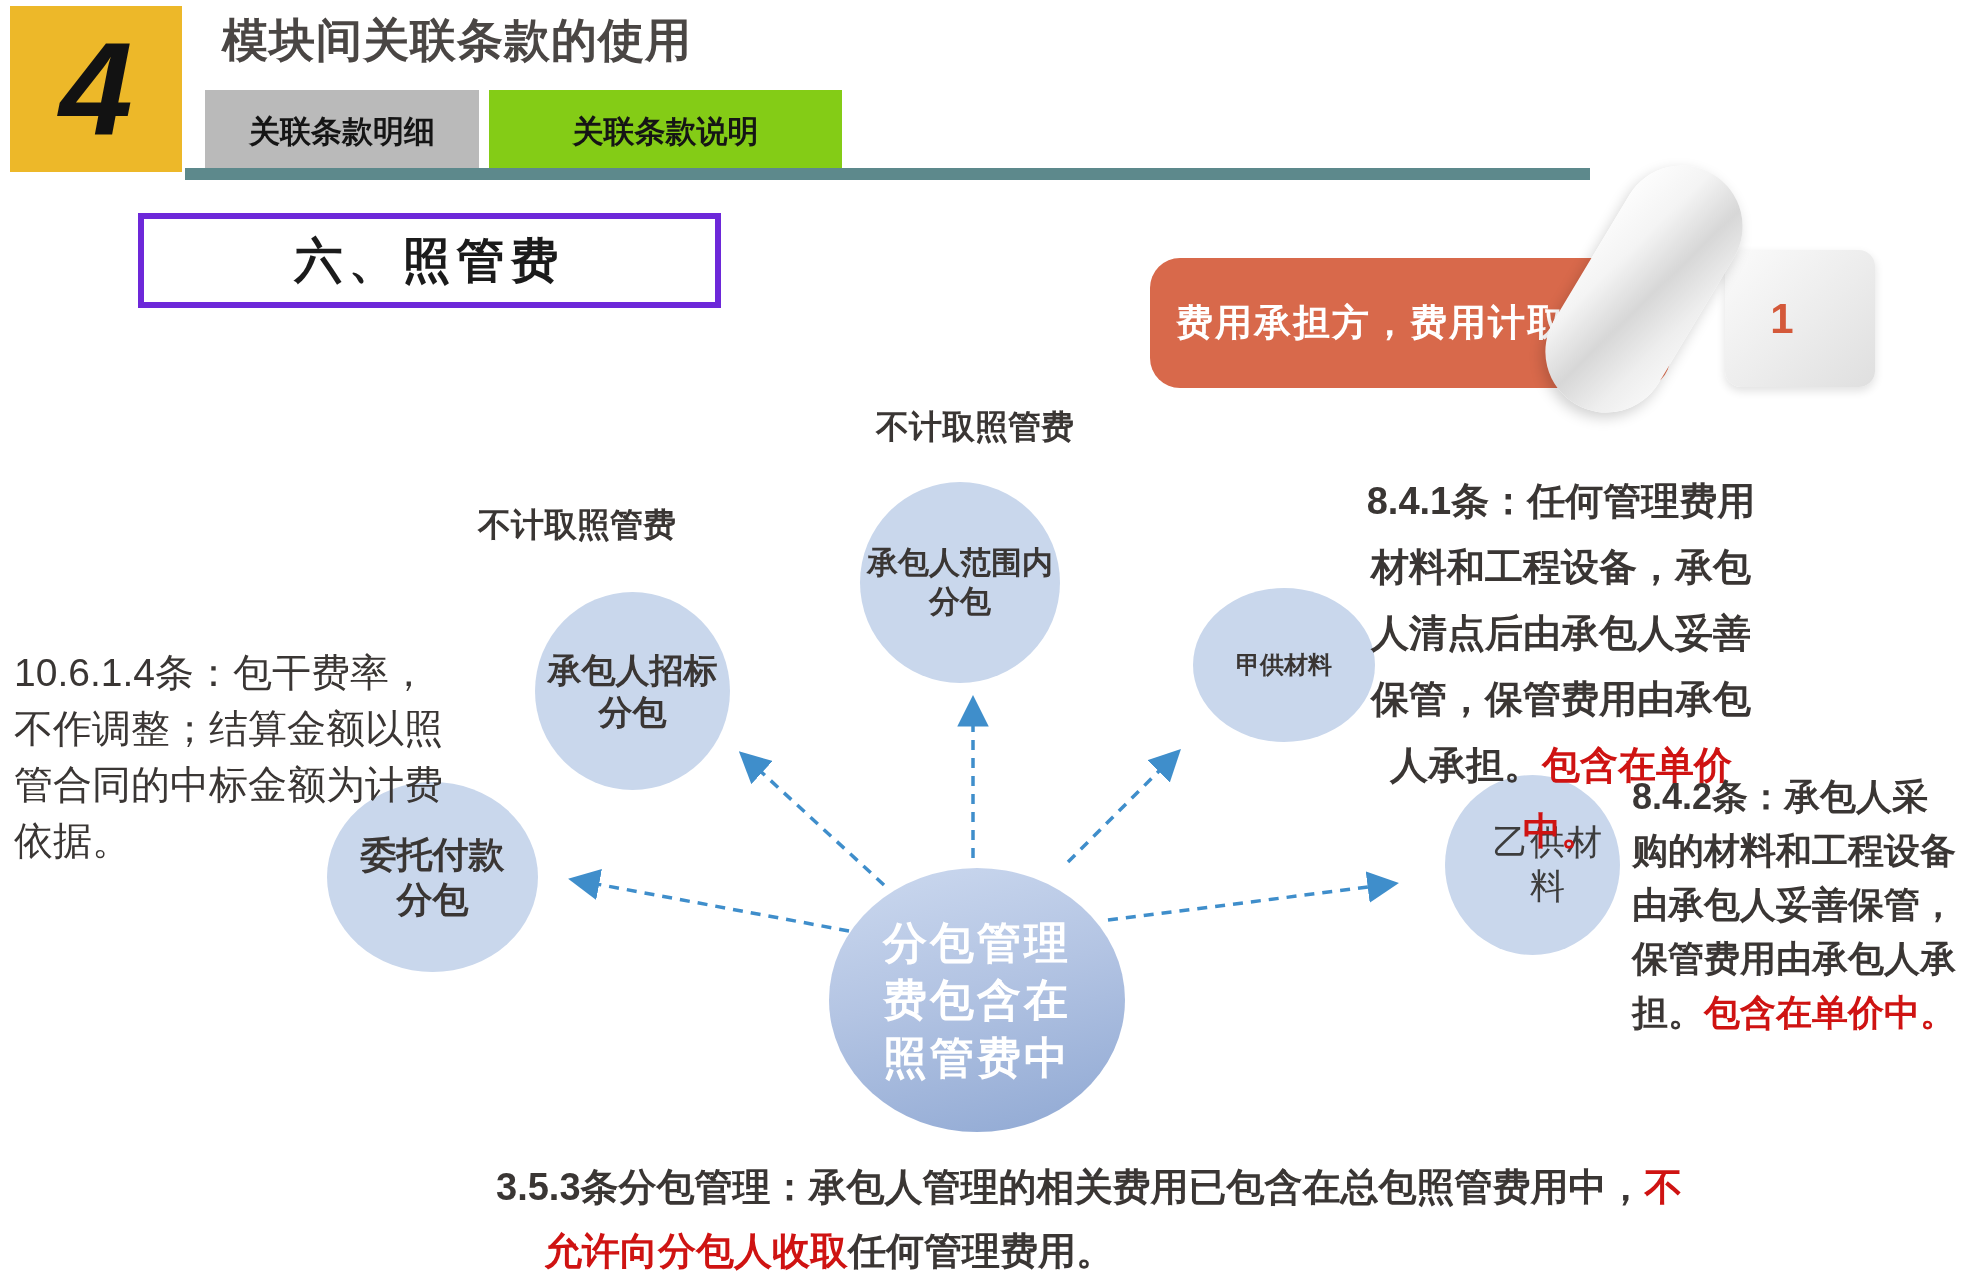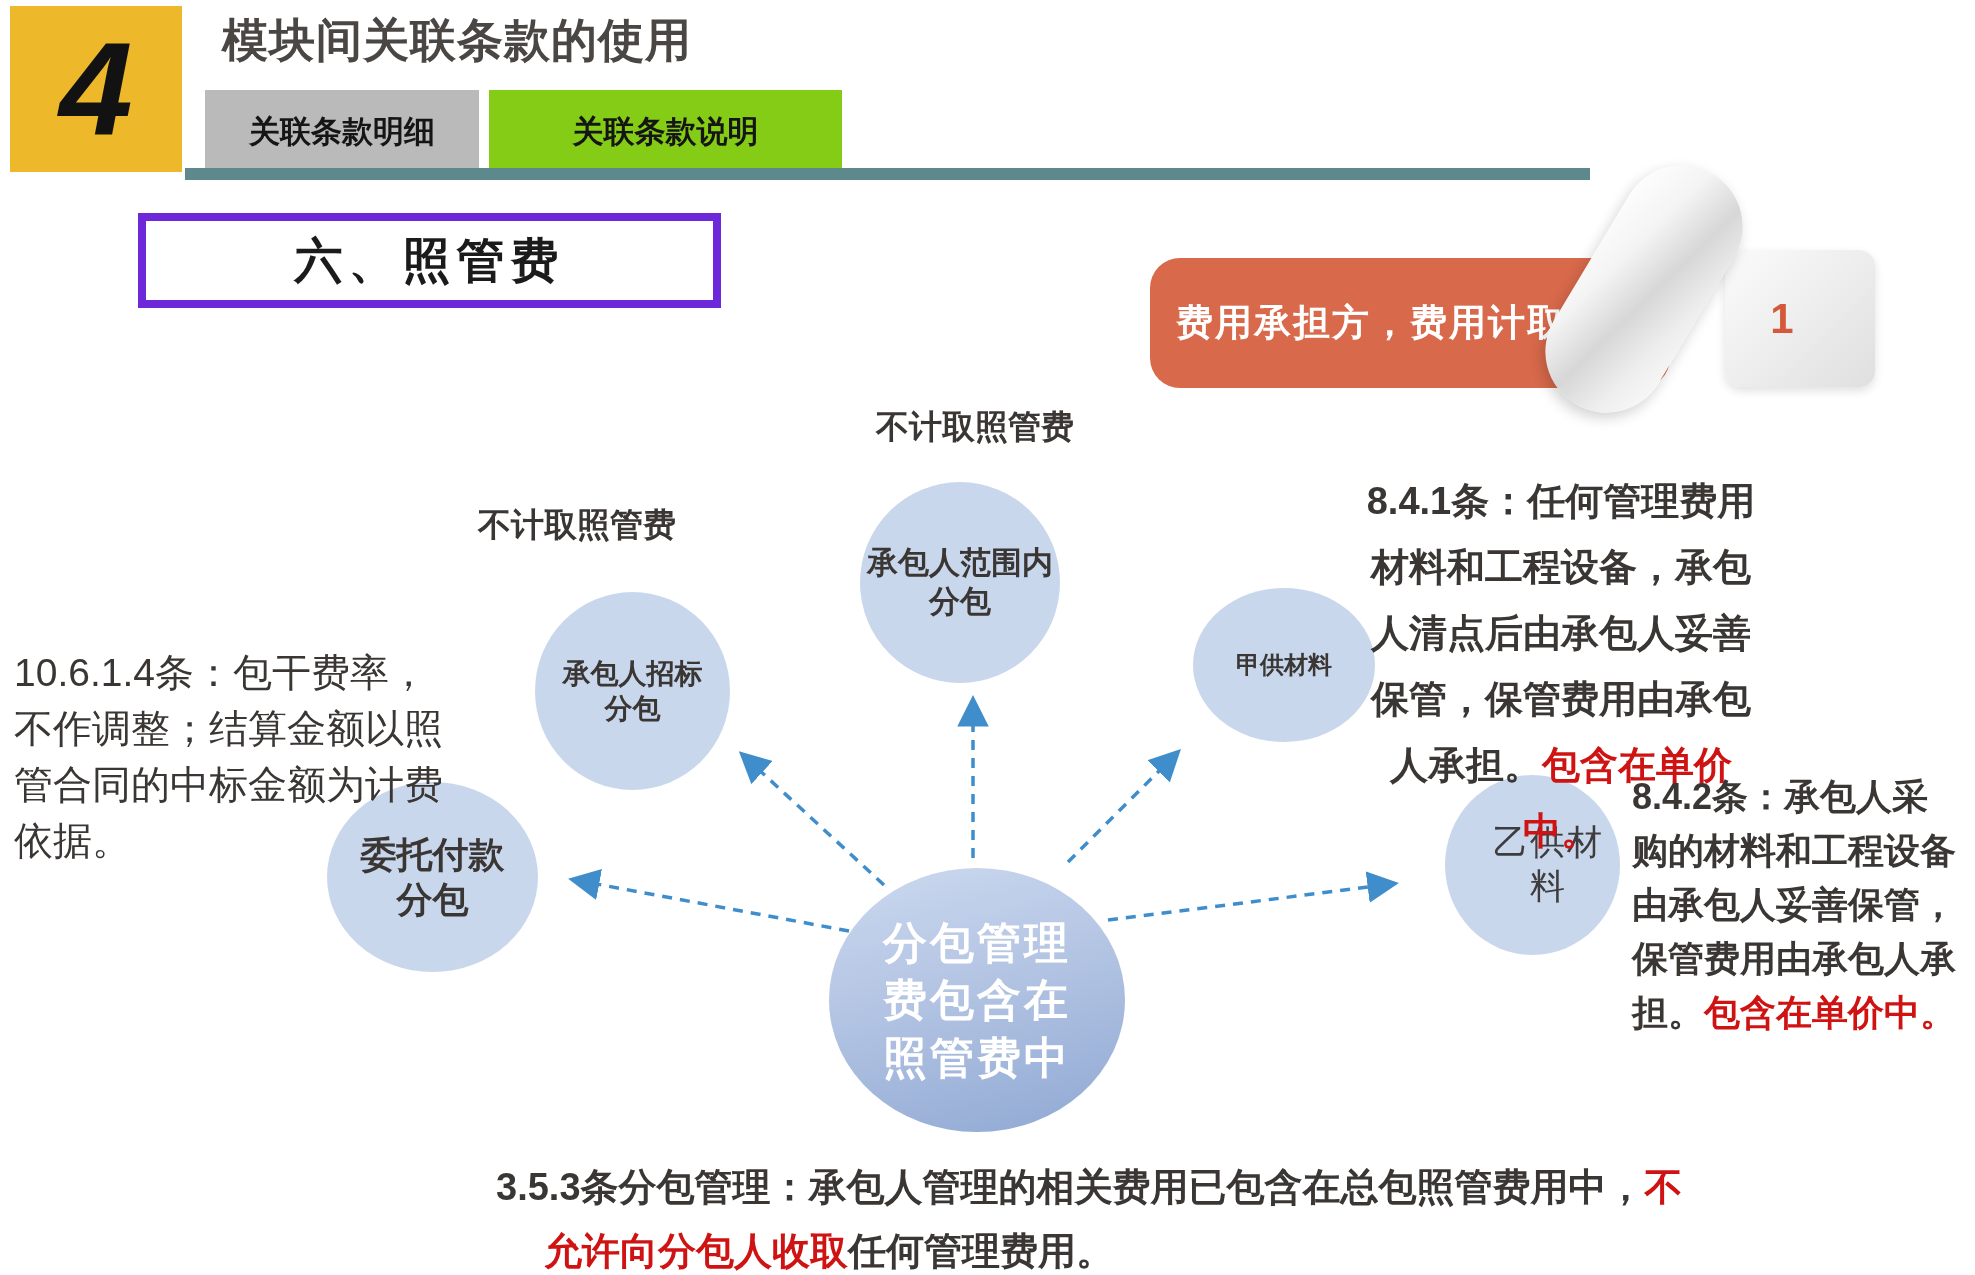--- a/index.html
+++ b/index.html
@@ -13,21 +13,21 @@
   .num-badge span{font-size:132px;font-weight:bold;font-style:italic;color:#121212;line-height:1;}
   .page-title{left:222px;top:10px;font-size:46px;font-weight:bold;color:#4a4644;letter-spacing:1px;}
   .tab{top:90px;height:84px;display:flex;align-items:center;justify-content:center;
        font-size:31px;font-weight:bold;color:#151515;cursor:pointer;}
   .tab-detail{left:205px;width:274px;background:#bababa;}
   .tab-desc{left:489px;width:353px;background:#84cc16;}
   .divider{left:185px;top:168px;width:1405px;height:12px;background:#5d898c;}
 
   
   .section-box{left:138px;top:213px;width:583px;height:95px;background:#ffffff;
-               border:8px solid #6d28d9;box-sizing:border-box;
+               border:6px solid #6d28d9;box-sizing:border-box;
                display:flex;align-items:center;justify-content:center;}
   .section-box span{font-size:48px;font-weight:bold;color:#1b1b1b;letter-spacing:6px;}
 
   
   .ribbon{left:1150px;top:258px;width:520px;height:130px;background:#d8694b;border-radius:30px;
           display:flex;align-items:center;z-index:2;}
   .ribbon span{margin-left:26px;font-size:37px;font-weight:bold;color:#ffffff;letter-spacing:2px;}
   .page-card{left:1725px;top:250px;width:150px;height:137px;border-radius:16px;
              background:linear-gradient(135deg,#fbfbfb 0%,#ececec 55%,#dfdfdf 100%);
              box-shadow:0 4px 10px rgba(0,0,0,.12);z-index:1;
@@ -35,21 +35,21 @@
   .page-card b{font-size:42px;color:#d4593a;transform:translateX(-18px);}
   .roll{left:1583px;top:155px;width:122px;height:268px;border-radius:61px;z-index:3;
         background:linear-gradient(105deg,#ffffff 0%,#f4f4f4 30%,#d7d7d7 55%,#eeeeee 78%,#fafafa 100%);
         box-shadow:0 6px 14px rgba(0,0,0,.18);transform:rotate(31deg);}
 
   
   .node{border-radius:50%;background:#c9d7ec;display:flex;flex-direction:column;
         align-items:center;justify-content:center;text-align:center;z-index:4;}
   .node div{font-weight:bold;color:#3a3634;line-height:1.25;}
   .n-weituo {left:327px;top:782px;width:211px;height:190px;} .n-weituo div{font-size:36px;}
-  .n-zhaobiao{left:535px;top:592px;width:195px;height:198px;} .n-zhaobiao div{font-size:28px;}
+  .n-zhaobiao{left:535px;top:592px;width:195px;height:198px;} .n-zhaobiao div{font-size:34px;}
   .n-fanwei {left:860px;top:482px;width:200px;height:201px;} .n-fanwei div{font-size:31px;}
   .n-jiagong{left:1193px;top:588px;width:182px;height:154px;} .n-jiagong div{font-size:24px;}
   .n-yigong {left:1445px;top:775px;width:175px;height:180px;}
   .n-yigong div{font-family:"Liberation Serif", serif;font-weight:normal;font-size:35px;color:#3d3d3d;letter-spacing:2px;margin-left:32px;}
 
   .center-node{left:829px;top:868px;width:296px;height:264px;border-radius:50%;z-index:4;
         background:linear-gradient(165deg,#ccd9ef 0%,#b3c4e3 45%,#8fa8d3 100%);
         display:flex;flex-direction:column;align-items:center;justify-content:center;text-align:center;}
   .center-node div{font-size:44px;font-weight:bold;color:#ffffff;line-height:1.3;letter-spacing:3px;}
 

